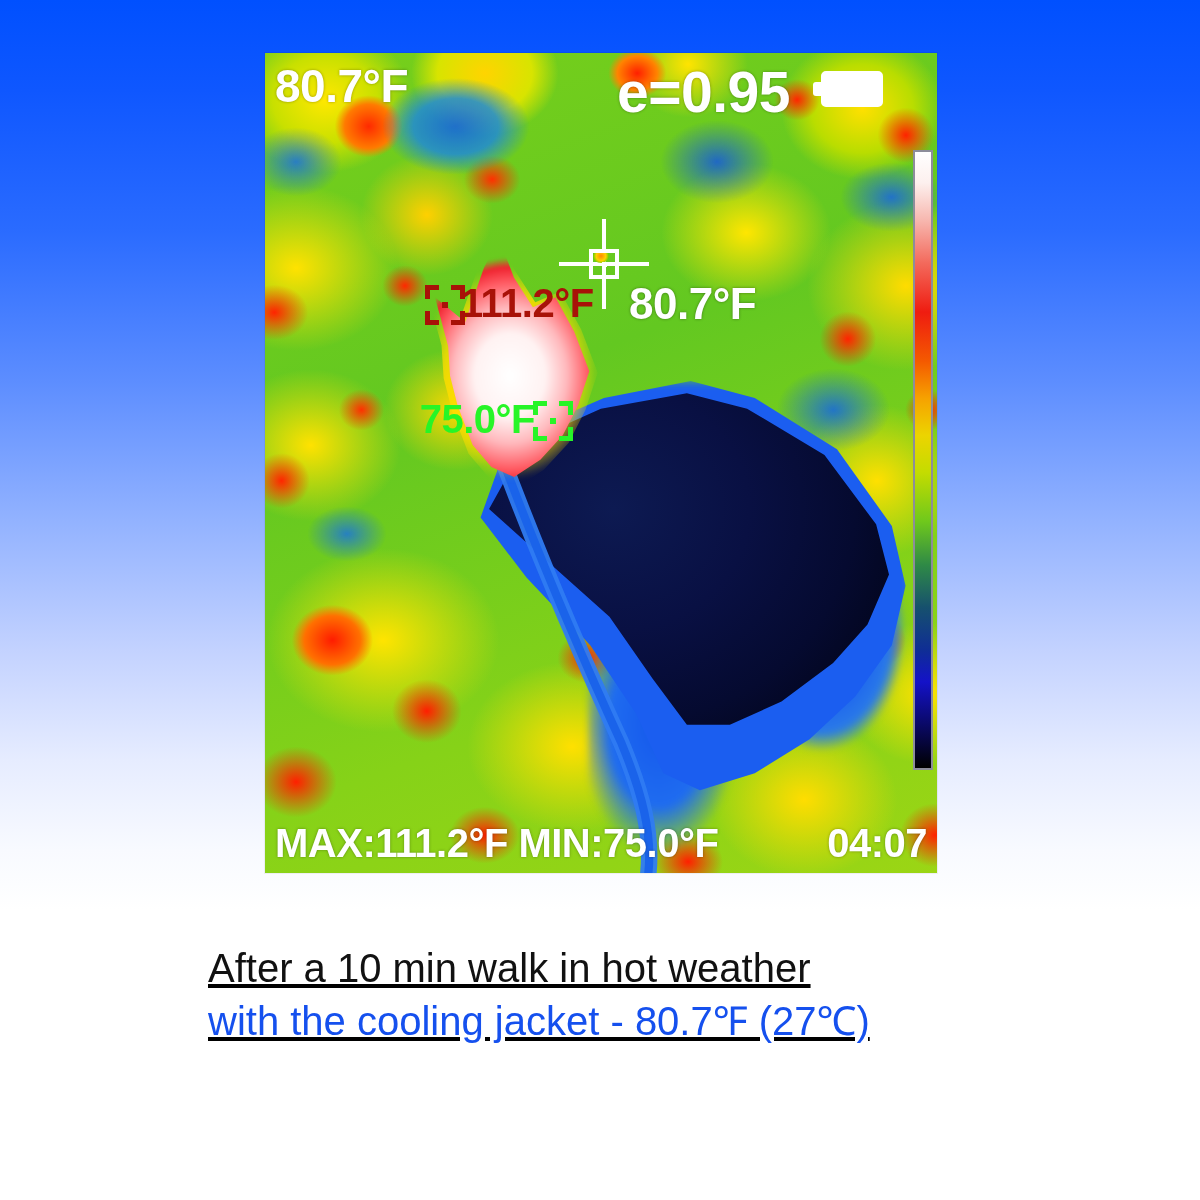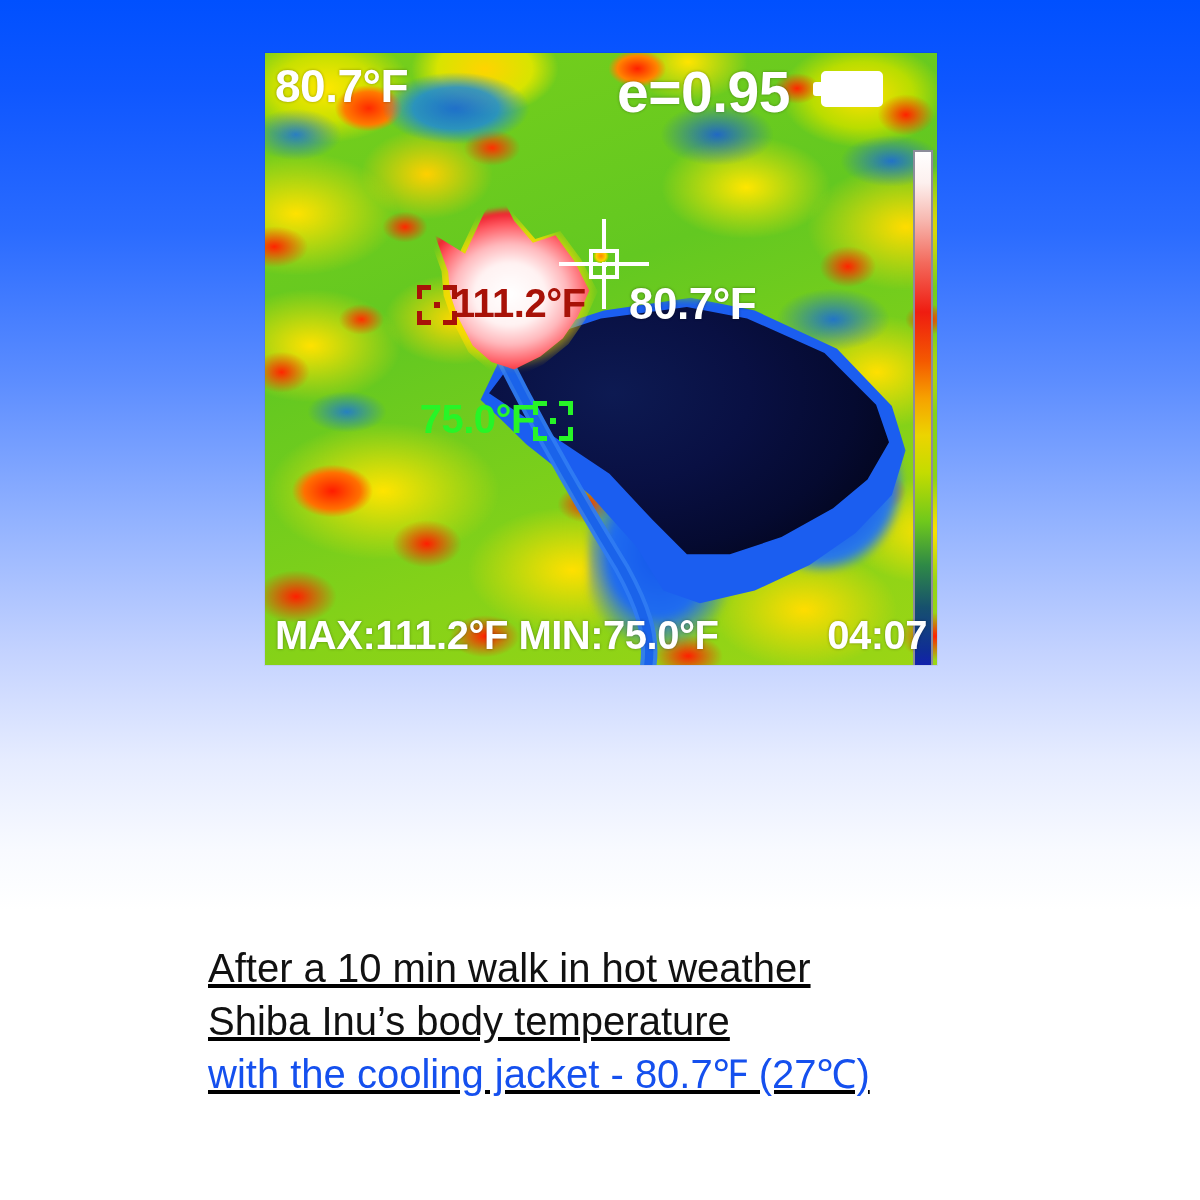--- a/index.html
+++ b/index.html
@@ -33,21 +33,21 @@
         #ffffff 910px,
         #ffffff 1200px);
   }
 
   
   #thermal-panel {
     position: absolute;
     left: 265px;
     top: 53px;
     width: 672px;
-    height: 612px;
+    height: 820px;
     overflow: hidden;
     background: #3ec21e;
     box-shadow: 0 0 0 1px rgba(0,0,0,0.05);
   }
 
   
   .terrain {
     position: absolute;
     left: -4%; top: -4%;
     width: 108%; height: 108%;
@@ -272,21 +272,21 @@
   #osd-clock {
     right: 10px;
     top: 0;
     font-size: 40px;
     text-align: right;
   }
 
   
   #marker-max {
     position: absolute;
-    left: 152px;
+    left: 160px;
     top: 232px;
   }
   #marker-min {
     position: absolute;
     left: 268px;
     top: 348px;
   }
   .bracket {
     position: relative;
     width: 40px;
@@ -508,15 +508,14 @@
 
   <div id="osd-bottom-bar">
     <div class="osd" id="osd-minmax">MAX:111.2°F MIN:75.0°F</div>
     <div class="osd" id="osd-clock">04:07</div>
   </div>
 
 </div>
 
 <div id="caption">
   <div class="caption-line">After a 10 min walk in hot weather</div>
-  <div class="caption-line">Shiba Inu’s body temperature</div>
   <div class="caption-line accent">with the cooling jacket - 80.7℉ (27℃)</div>
 </div>
 
 </body></html>

